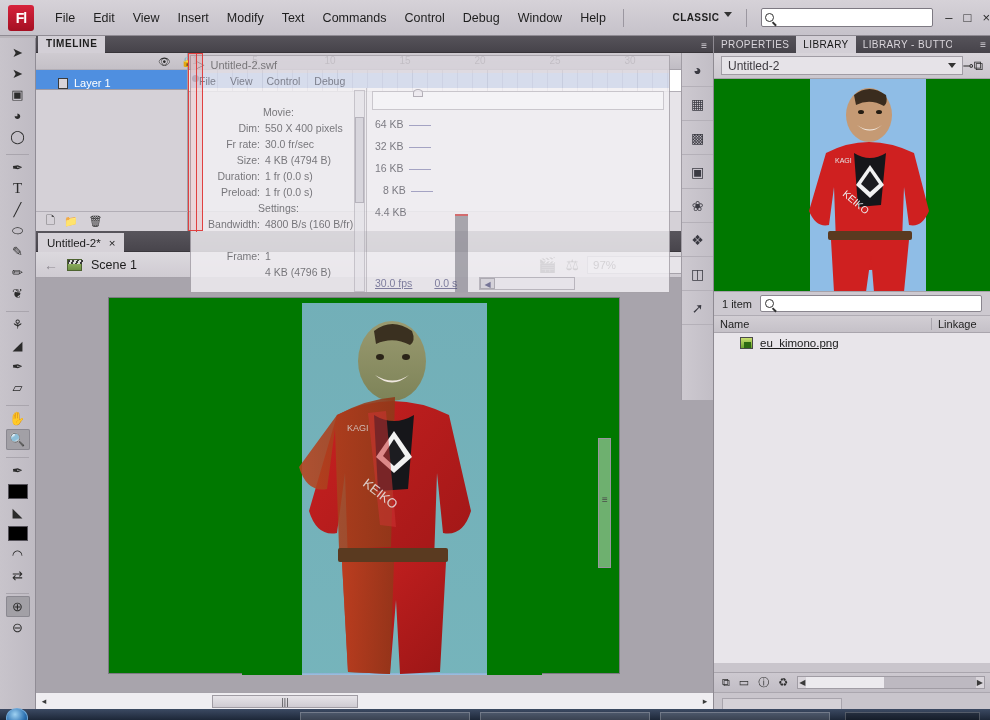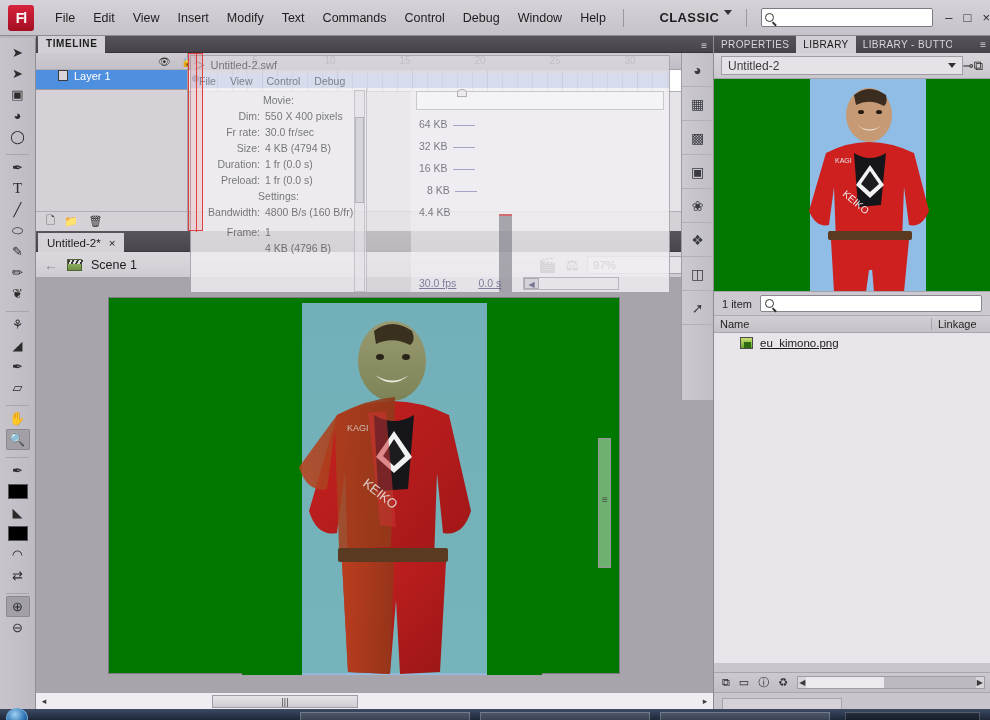--- a/index.html
+++ b/index.html
@@ -25,21 +25,21 @@
     background: linear-gradient(#d7233c, #a40f22);
     border-radius: 3px; color: #fff; font-weight: bold; font-size: 14px;
     display: flex; align-items: center; justify-content: center;
     letter-spacing: -1px;
   }
   .menu-item {
     padding: 4px 9px; font-size: 12.5px; color: #1e1e1e; white-space: nowrap;
   }
   .menu-sep { width: 1px; height: 18px; background: #9b97a0; margin: 0 8px; }
   .workspace-sel {
-    display: flex; align-items: flex-start; gap: 5px; font-size: 13px;
+    display: flex; align-items: flex-start; gap: 5px; font-size: 10px;
     font-weight: bold; letter-spacing: .4px; padding: 3px 6px; color:#1e1e1e;
   }
   .caret-dn {
     width: 0; height: 0; border-left: 4px solid transparent;
     border-right: 4px solid transparent; border-top: 5px solid #333;
   }
   .search-box {
     width: 172px; height: 19px; background: #fff;
     border: 1px solid #7d7982; border-radius: 2px;
     display: flex; align-items: center; padding-left: 3px; margin-left: 6px;
@@ -89,21 +89,21 @@
   .layer-head {
     position: absolute; left: 0; top: 0; width: 152px; height: 178px;
     background: #d5d1d7; border-right: 1px solid #a29ea6;
   }
   .layer-icons {
     height: 17px; display: flex; align-items: center; gap: 11px;
     padding-left: 122px; border-bottom: 1px solid #b2aeb6;
     background: linear-gradient(#cfcbd1,#c4c0c7); font-size: 10px;
   }
   .layer-row {
-    height: 20px; background: #4f8fe0; display: flex; align-items: flex-start;
+    height: 20px; background: #4f8fe0; display: flex; align-items: flex-end;
     padding-left: 22px; gap: 6px; color: #fff; font-size: 11px;
     border-bottom: 1px solid #9e9aa3;
   }
   .layer-row .pgicon {
     width: 10px; height: 11px; background: #d8d4da;
     border: 1px solid #3b3b3b; position: relative;
   }
   .layer-bottom-icons {
     position: absolute; left: 0; bottom: 0; width: 152px; height: 20px;
     display: flex; align-items: center; gap: 10px; padding-left: 10px;
@@ -225,39 +225,39 @@
     height: 15px; background: rgba(180,195,228,.45);
     display: flex; align-items: center; gap: 14px; padding-left: 8px;
     font-size: 10.5px; color: rgba(50,50,60,.55);
   }
   .bwp-main { display: flex; height: 206px; }
   .bwp-left {
     width: 176px; position: relative;
     border-right: 1px solid rgba(140,135,146,.4);
     background: rgba(240,238,242,.5);
   }
-  .bwp-rows { padding-top: 4px; font-size: 10.5px; color: rgba(45,45,50,.62); }
+  .bwp-rows { padding-top: 16px; font-size: 10.5px; color: rgba(45,45,50,.62); }
   .bwp-row { display: flex; height: 16px; align-items: center; }
   .bwp-lab { width: 74px; text-align: right; padding-right: 5px; }
   .bwp-val { flex: 1; }
   .bwp-hdr { text-align: center; height: 16px; line-height: 16px; }
   .bwp-state-band {
     background: rgba(155,150,160,.40); height: 17px;
     display: flex; align-items: center; justify-content: center;
     font-size: 10.5px; color: rgba(45,45,50,.62);
   }
   .bwp-scroll-v {
     position: absolute; right: 1px; top: 2px; width: 11px; bottom: 2px;
     background: rgba(226,223,229,.5); border: 1px solid rgba(150,146,155,.4);
   }
   .bwp-scroll-v .thmb {
     position: absolute; left: 0; top: 26px; width: 9px; height: 86px;
     background: rgba(205,201,210,.6); border: 1px solid rgba(150,146,155,.5);
   }
-  .bwp-right { flex: 1; position: relative; background: rgba(244,242,246,.5); margin-left: 44px; }
+  .bwp-right { flex: 1; position: relative; background: rgba(244,242,246,.5); }
   .bwp-tl-strip {
     height: 19px; margin: 3px 5px 0 5px;
     border: 1px solid rgba(150,146,156,.45); background: rgba(250,249,251,.5);
     position: relative;
   }
   .bwp-tl-marker {
     position: absolute; left: 40px; top: -3px; width: 10px; height: 8px;
     background: rgba(236,233,238,.85);
     border: 1px solid rgba(130,126,136,.55);
     border-radius: 50% 50% 0 0;

